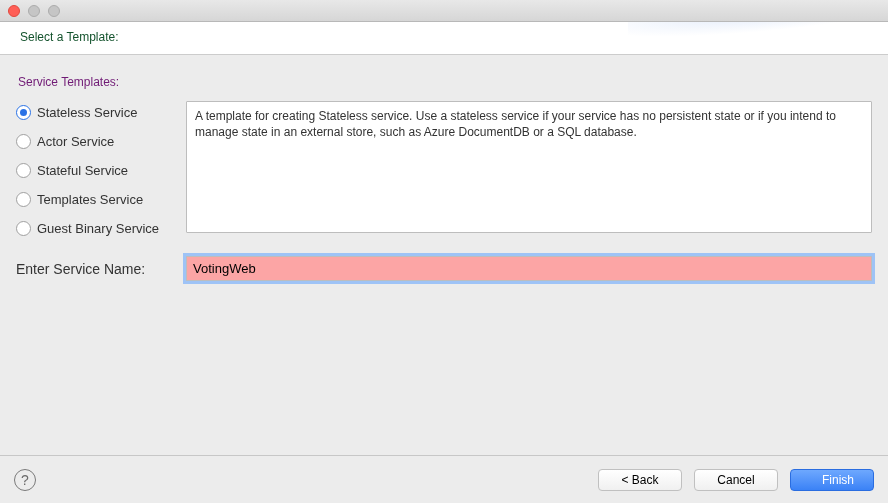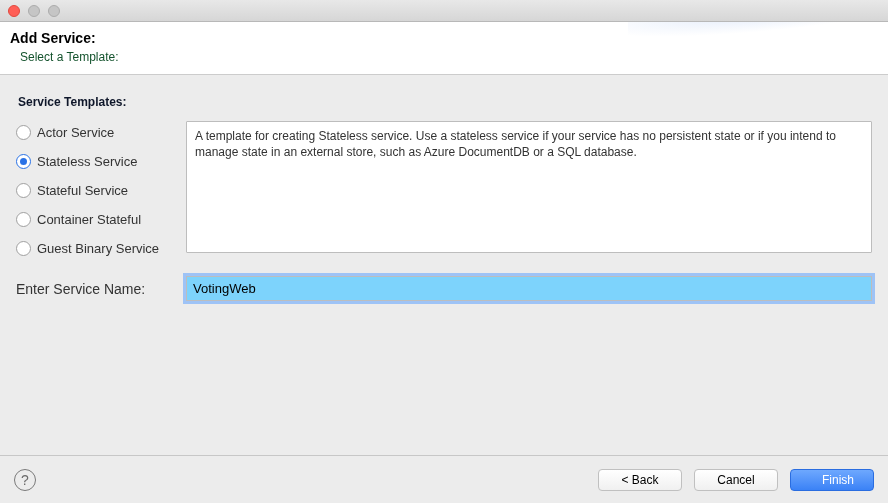--- a/index.html
+++ b/index.html
@@ -75,23 +75,22 @@
 
   .content {
     padding: 14px;
   }
   .panel {
     background: #ececec;
     padding: 6px 0 0 0;
   }
   .panel-label {
     font-size: 12px;
-    color: #0f172a;
+    color: #701a75;
     padding: 0 0 12px 4px;
-    font-weight: bold;
   }
   .templates-row {
     display: flex;
     gap: 10px;
     padding: 0 2px 20px 2px;
   }
   .radio-list {
     flex: 0 0 160px;
     display: flex;
     flex-direction: column;
@@ -150,21 +149,21 @@
     font-size: 14px;
   }
   .name-input {
     flex: 1;
     font-size: 13px;
     padding: 4px 6px;
     border: 1px solid #bdbdbd;
     outline: 3px solid #9ec3f6;
     outline-offset: 0;
     border-radius: 0;
-    background: #7dd3fc;
+    background: #fca5a5;
   }
 
   .footer {
     position: absolute;
     bottom: 0;
     left: 0;
     right: 0;
     height: 48px;
     display: flex;
     align-items: center;
@@ -213,46 +212,45 @@
 </head>
 <body>
 
 <div class="titlebar">
   <span class="traffic-light tl-close"></span>
   <span class="traffic-light tl-min"></span>
   <span class="traffic-light tl-max"></span>
 </div>
 
 <div class="header">
-  <h1>Add Service:</h1>
   <div class="subtitle">Select a Template:</div>
   <div class="header-swoosh"></div>
 </div>
 
 <div class="content">
   <div class="panel">
     <div class="panel-label">Service Templates:</div>
 
     <div class="templates-row">
       <div class="radio-list">
         <label class="radio-item">
-          <input type="radio" name="tmpl" style="">
-          <span>Actor Service</span>
-        </label>
-        <label class="radio-item">
           <input type="radio" name="tmpl" checked="" style="">
           <span>Stateless Service</span>
         </label>
         <label class="radio-item">
           <input type="radio" name="tmpl" style="">
+          <span>Actor Service</span>
+        </label>
+        <label class="radio-item">
+          <input type="radio" name="tmpl" style="">
           <span>Stateful Service</span>
         </label>
         <label class="radio-item">
           <input type="radio" name="tmpl" style="">
-          <span>Container Stateful</span>
+          <span>Templates Service</span>
         </label>
         <label class="radio-item">
           <input type="radio" name="tmpl" style="">
           <span>Guest Binary Service</span>
         </label>
       </div>
 
       <div class="description-box">A template for creating Stateless service.  Use a stateless service if your service has no persistent state or if you intend to manage state in an external store, such as Azure DocumentDB or a SQL database.</div>
     </div>
 

